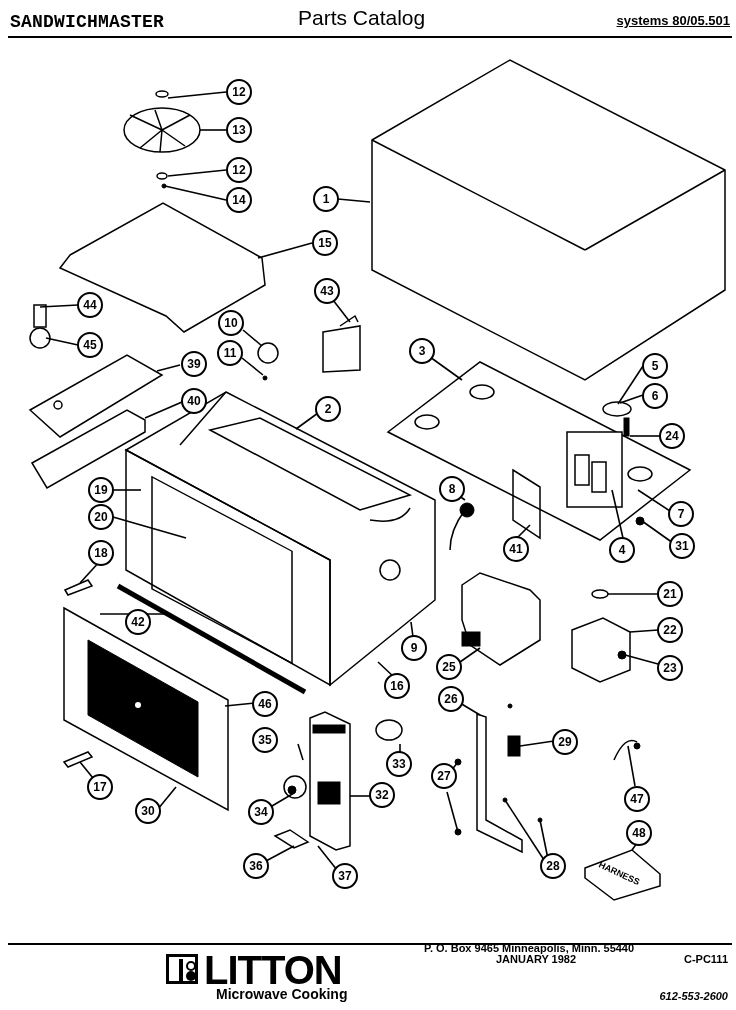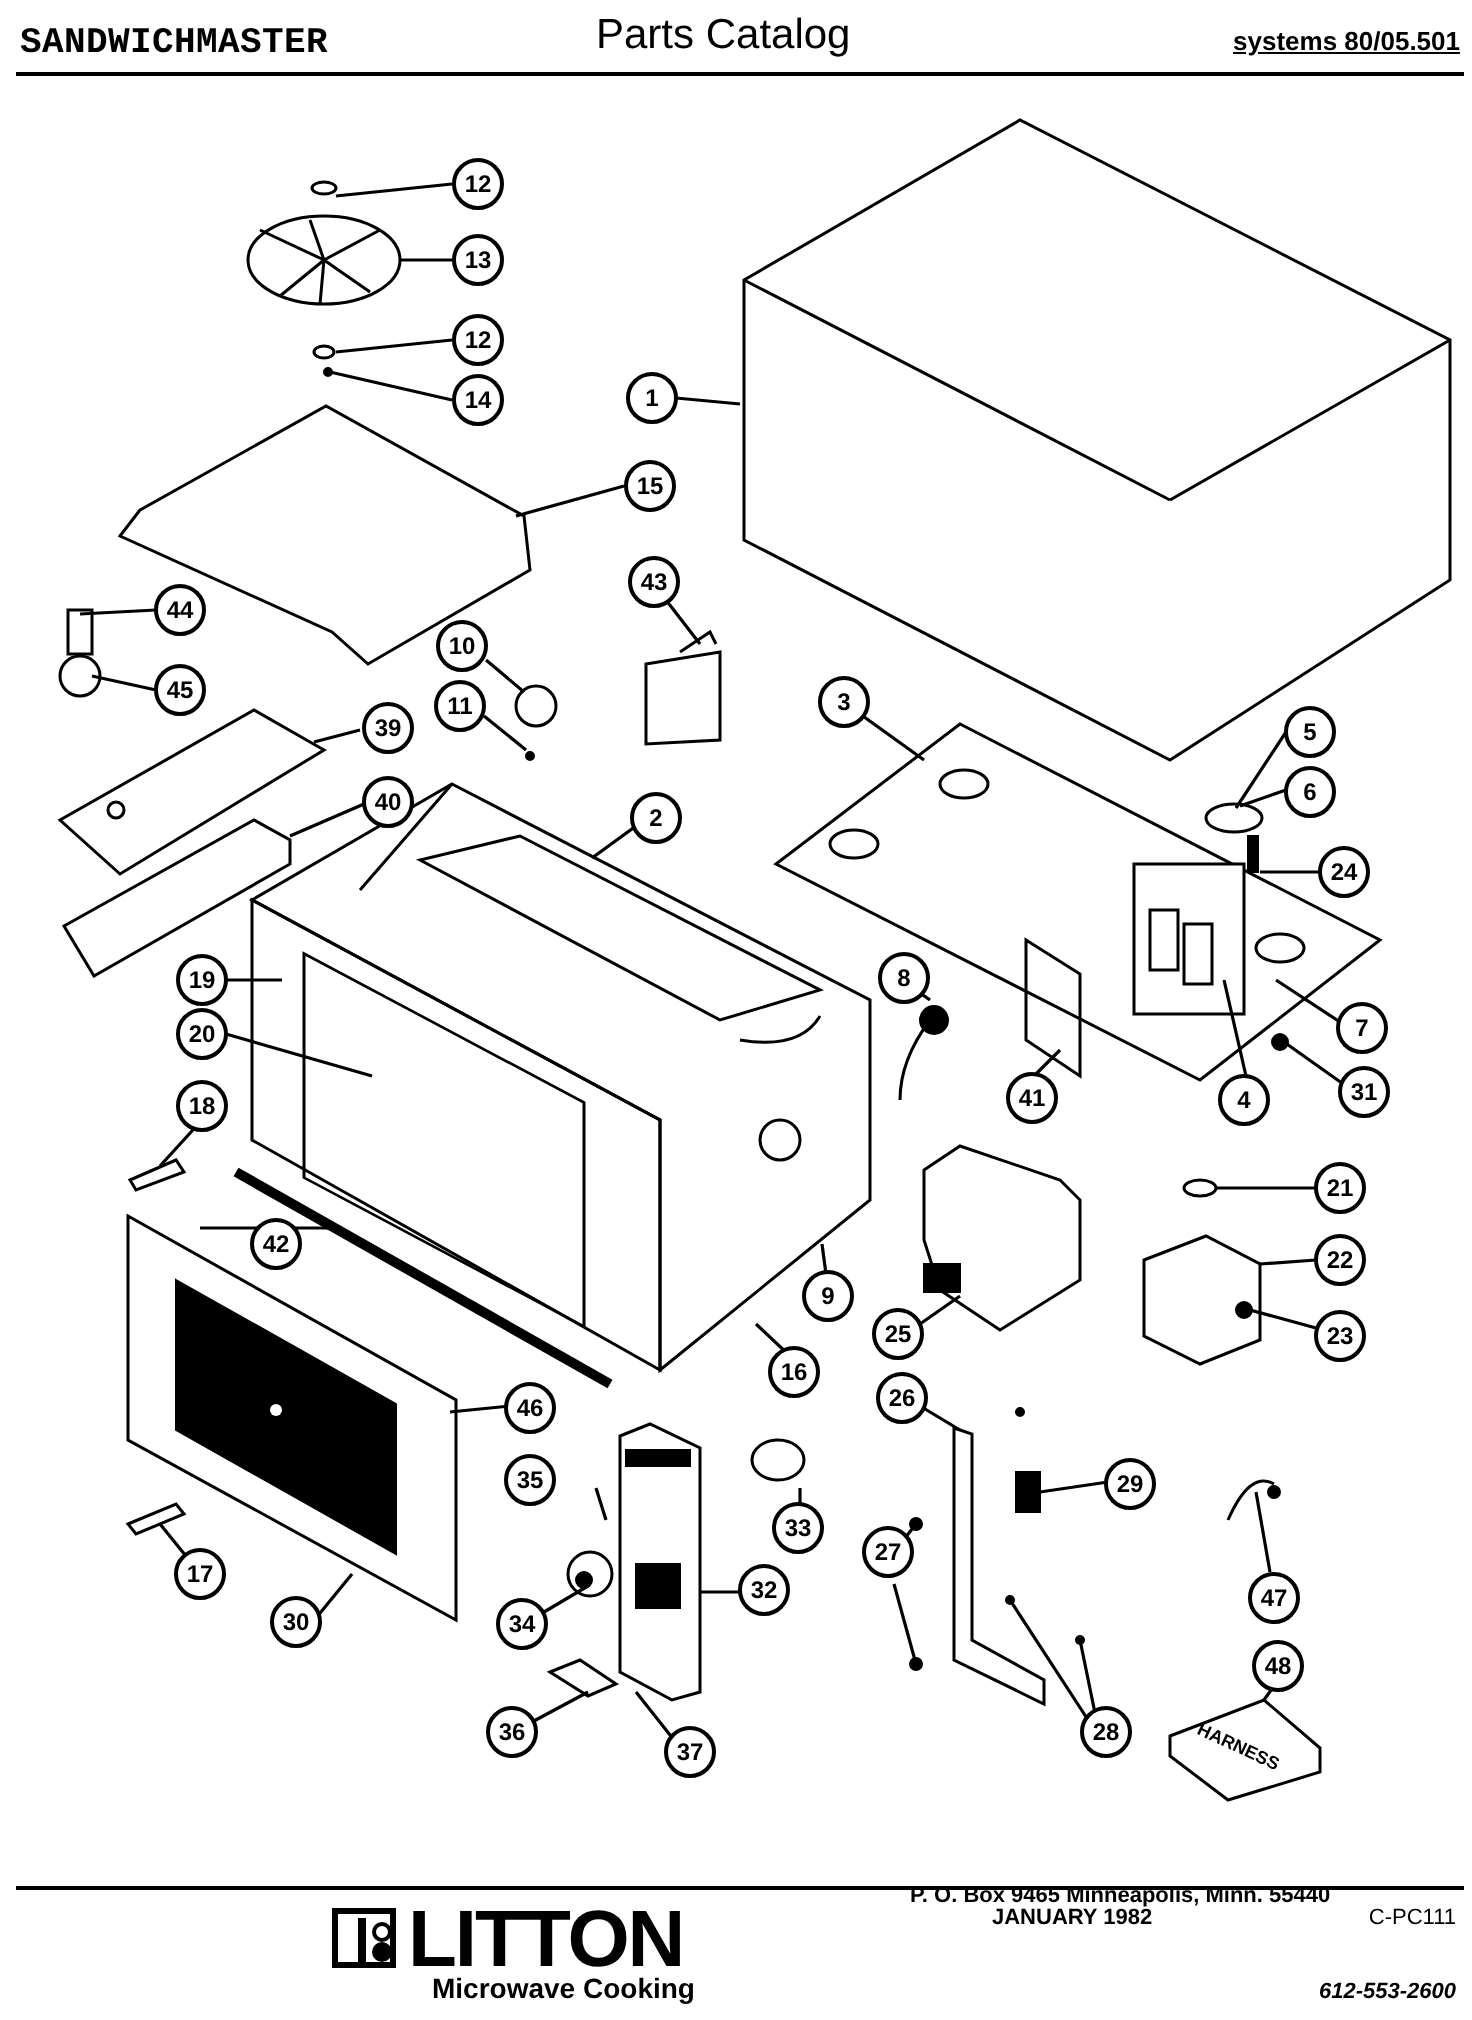--- a/index.html
+++ b/index.html
@@ -12,22 +12,22 @@
   .diagram { position: absolute; left: 0; top: 40px; width: 736px; height: 890px; }
   .diagram svg { width: 736px; height: 890px; display: block; }
   .ftr-rule { position: absolute; left: 8px; right: 4px; top: 943px; height: 2px; background: #000; }
   .logo { position: absolute; left: 166px; top: 950px; width: 190px; height: 60px; }
   .logo-box { position: absolute; left: 0; top: 4px; width: 32px; height: 30px; border: 3px solid #000; box-sizing: border-box; }
   .logo-box::before { content: ""; position: absolute; left: 10px; top: 2px; width: 4px; height: 22px; background: #000; }
   .logo-box::after { content: ""; position: absolute; left: 17px; top: 4px; width: 6px; height: 6px; border: 2px solid #000; border-radius: 50%; box-shadow: 0 10px 0 -0px #000; }
   .logo-word { position: absolute; left: 38px; top: -2px; font-size: 40px; font-weight: bold; letter-spacing: -1px; line-height: 44px; }
   .logo-sub { position: absolute; left: 50px; top: 36px; font-size: 14px; font-weight: bold; }
   .ftr-date { position: absolute; left: 496px; top: 953px; font-size: 11px; font-weight: bold; }
-  .ftr-code { position: absolute; right: 8px; top: 953px; font-size: 11px; font-weight: normal; text-align: center; }
-  .ftr-addr { position: absolute; left: 424px; top: 942px; font-size: 11px; font-weight: bold; margin-left: 31px; }
+  .ftr-code { position: absolute; right: 8px; top: 953px; font-size: 11px; font-weight: bold; text-align: center; }
+  .ftr-addr { position: absolute; left: 424px; top: 942px; font-size: 11px; font-weight: bold; }
   .ftr-phone { position: absolute; right: 8px; top: 990px; font-size: 11px; font-weight: bold; font-style: italic; }
   .callout circle { fill: #fff; stroke: #000; stroke-width: 2; }
   .callout text { font-family: "Liberation Sans", sans-serif; font-size: 12px; font-weight: bold; text-anchor: middle; dominant-baseline: central; }
   .leader { stroke: #000; stroke-width: 1.6; fill: none; }
   .part { stroke: #000; stroke-width: 1.5; fill: none; }
   .part-fill { stroke: #000; stroke-width: 1.5; fill: #fff; }
   .solid { fill: #000; stroke: #000; }
 </style>
 </head>
 <body>

